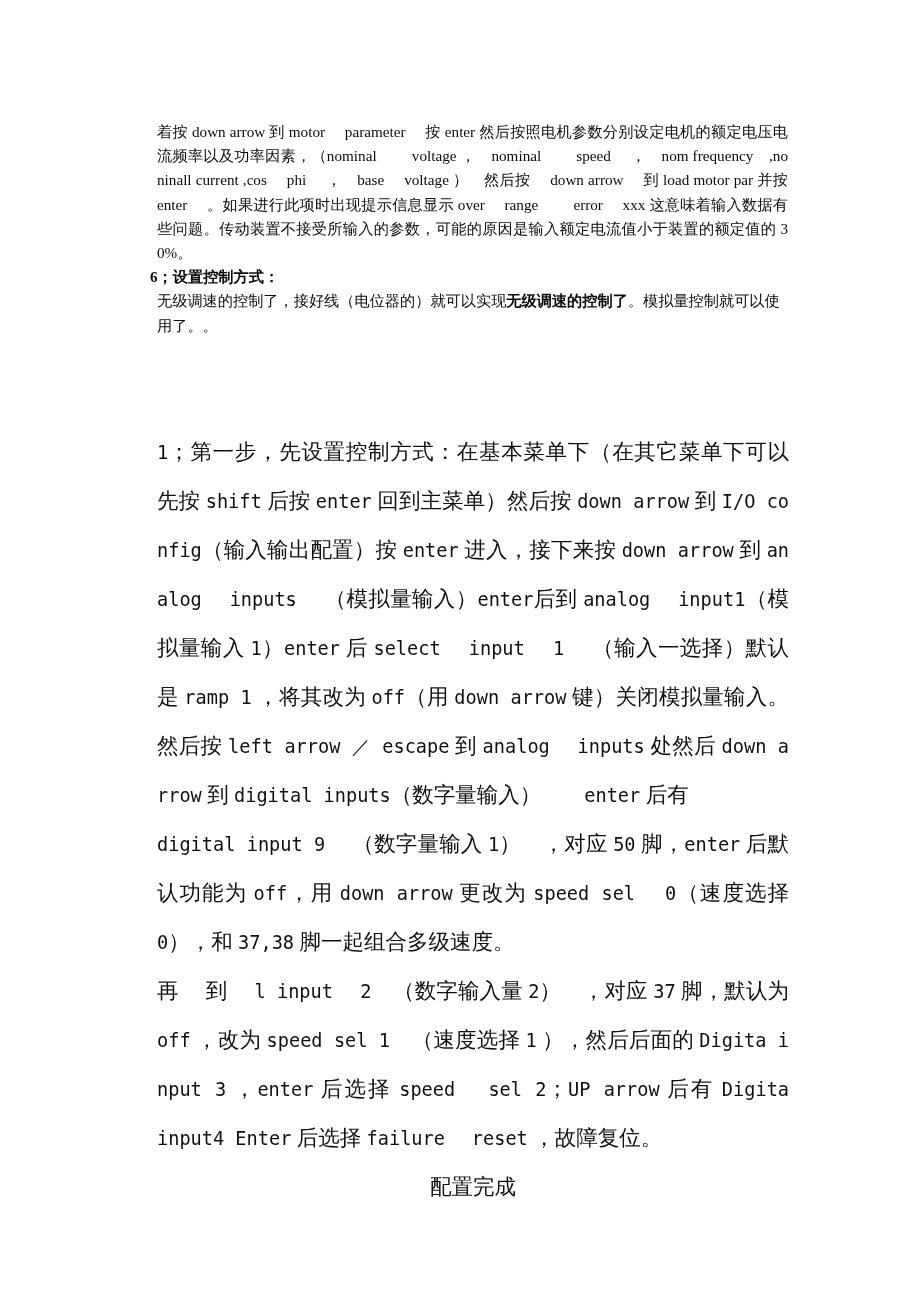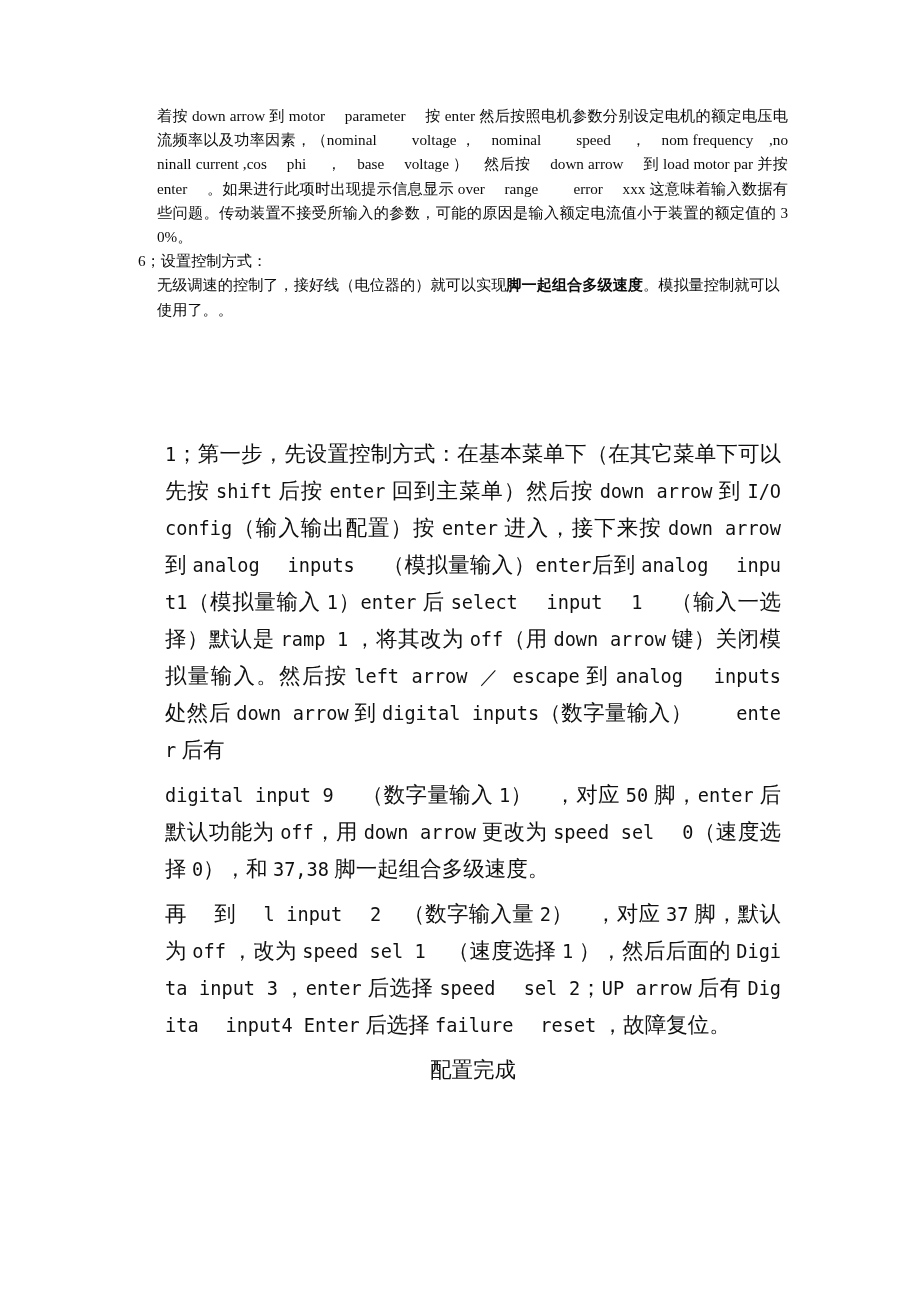--- a/index.html
+++ b/index.html
@@ -20,21 +20,21 @@
     width: 920px;
     height: 1302px;
     background: #ffffff;
     box-sizing: border-box;
   }
 
   
   .small-block {
     position: absolute;
     left: 138px;
-    top: 104px;
+    top: 120px;
     width: 650px;
   }
 
   .p-small {
     font-family: "Liberation Serif", "DejaVu Serif", serif;
     font-size: 15.2px;
     line-height: 24.2px;
     color: #0b0b0b;
     margin: 0;
     text-align: justify;
@@ -42,22 +42,23 @@
     white-space: pre-wrap;
     word-break: break-all;
   }
 
   .p-small.indent-left {
     margin-left: 19px;
     width: 631px;
   }
 
   .p-small.num-head {
-    margin-left: 0;
+    margin-left: 12px;
     width: 650px;
+    font-weight: bold;
   }
 
   .p-small.flow {
     text-align: left;
   }
 
   b.bold-cn {
     font-weight: bold;
   }
 
@@ -65,23 +66,23 @@
   .large-block {
     position: absolute;
     left: 157px;
     top: 428px;
     width: 632px;
   }
 
   .p-large {
     font-family: "Liberation Serif", "DejaVu Serif", serif;
     font-size: 21.5px;
-    line-height: 36px;
+    line-height: 49px;
     color: #101010;
-    margin: 8px;
+    margin: 0;
     text-align: justify;
     text-justify: inter-ideograph;
     white-space: pre-wrap;
     word-break: break-all;
   }
 
   .p-large.flow {
     text-align: center;
   }
 
@@ -97,21 +98,21 @@
 
 <div class="page">
 
   <div class="small-block">
 
     <p class="p-small indent-left">着按 down arrow 到 motor　 parameter　 按 enter 然后按照电机参数分别设定电机的额定电压电流频率以及功率因素，（nominal　　 voltage ，　nominal　　 speed　 ，　nom frequency　,noninall current ,cos　 phi　 ，　base　 voltage ）　然后按　 down arrow　 到 load motor par 并按 enter　 。如果进行此项时出现提示信息显示 over　 range　　 error　 xxx 这意味着输入数据有些问题。传动装置不接受所输入的参数，可能的原因是输入额定电流值小于装置的额定值的 30%。</p>
 
     <p class="p-small num-head">6；设置控制方式：</p>
 
 
-    <p class="p-small indent-left flow"><span>无级调速的控制了，接好线（电位器的）就可以实现</span><b class="bold-cn">脚一起组合多级速度</b><span>。模拟量控制就可以使用了。。</span></p>
+    <p class="p-small indent-left flow"><span>无级调速的控制了，接好线（电位器的）就可以实现</span><b class="bold-cn">无级调速的控制了</b><span>。模拟量控制就可以使用了。。</span></p>
 
   </div>
 
   <div class="large-block">
 
     <p class="p-large"><span class="lat">1</span>；第一步，先设置控制方式：在基本菜单下（在其它菜单下可以先按 <span class="lat">shift</span> 后按 <span class="lat">enter</span> 回到主菜单）然后按 <span class="lat">down arrow</span> 到 <span class="lat">I/O config</span>（输入输出配置）按 <span class="lat">enter</span> 进入，接下来按 <span class="lat">down arrow</span> 到 <span class="lat">analog</span>　 <span class="lat">inputs</span>　 （模拟量输入）<span class="lat">enter</span>后到 <span class="lat">analog</span>　 <span class="lat">input1</span>（模拟量输入 <span class="lat">1</span>）<span class="lat">enter</span> 后 <span class="lat">select</span>　 <span class="lat">input</span>　 <span class="lat">1</span>　 （输入一选择）默认是 <span class="lat">ramp 1</span> ，将其改为 <span class="lat">off</span>（用 <span class="lat">down arrow</span> 键）关闭模拟量输入。然后按 <span class="lat">left arrow ／ escape</span> 到 <span class="lat">analog</span>　 <span class="lat">inputs</span> 处然后 <span class="lat">down arrow</span> 到 <span class="lat">digital inputs</span>（数字量输入）　　<span class="lat">enter</span> 后有</p>
 
     <p class="p-large"><span class="lat">digital input 9</span>　 （数字量输入 <span class="lat">1</span>）　，对应 <span class="lat">50</span> 脚，<span class="lat">enter</span> 后默认功能为 <span class="lat">off</span>，用 <span class="lat">down arrow</span> 更改为 <span class="lat">speed sel</span>　 <span class="lat">0</span>（速度选择 <span class="lat">0</span>），和 <span class="lat">37,38</span> 脚一起组合多级速度。</p>
 
     <p class="p-large">再　 到　 <span class="lat">l input</span>　 <span class="lat">2</span>　（数字输入量 <span class="lat">2</span>）　，对应 <span class="lat">37</span> 脚，默认为 <span class="lat">off</span> ，改为 <span class="lat">speed sel 1</span>　（速度选择 <span class="lat">1</span> ），然后后面的 <span class="lat">Digita input 3</span> ，<span class="lat">enter</span> 后选择 <span class="lat">speed</span>　 <span class="lat">sel 2</span>；<span class="lat">UP arrow</span> 后有 <span class="lat">Digita</span>　 <span class="lat">input4 Enter</span> 后选择 <span class="lat">failure</span>　 <span class="lat">reset</span> ，故障复位。</p>

